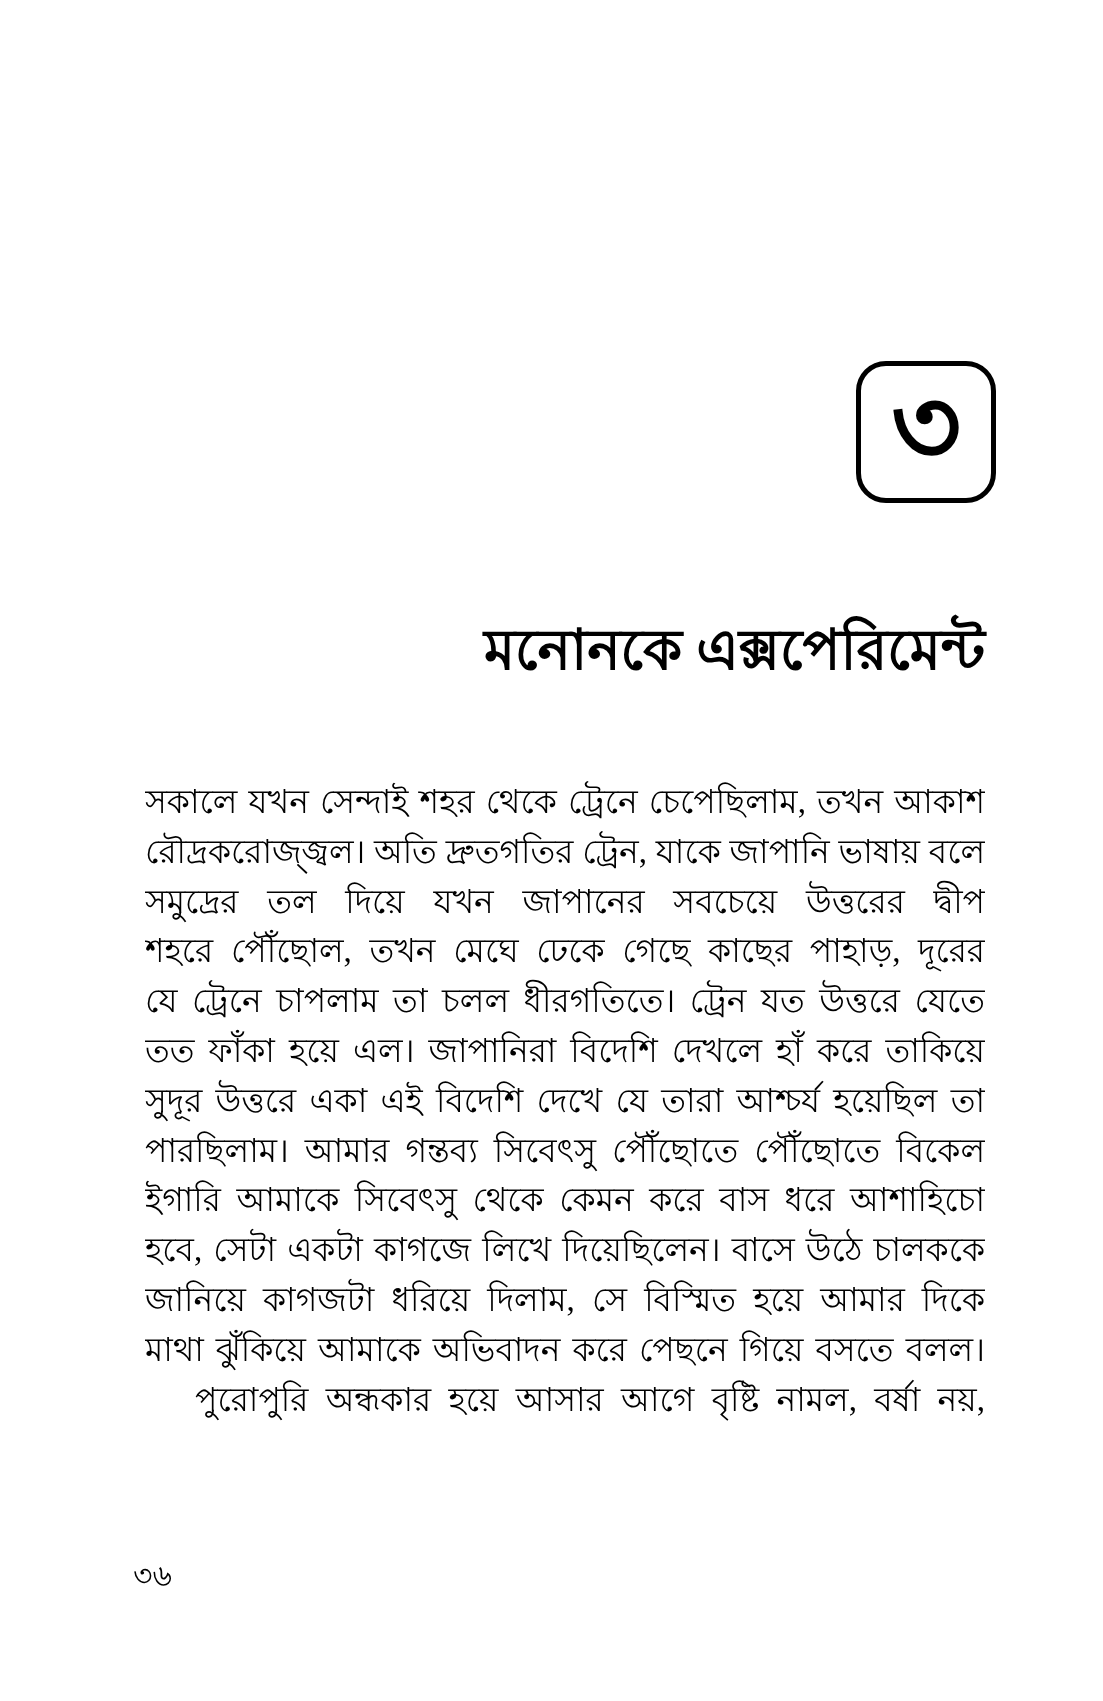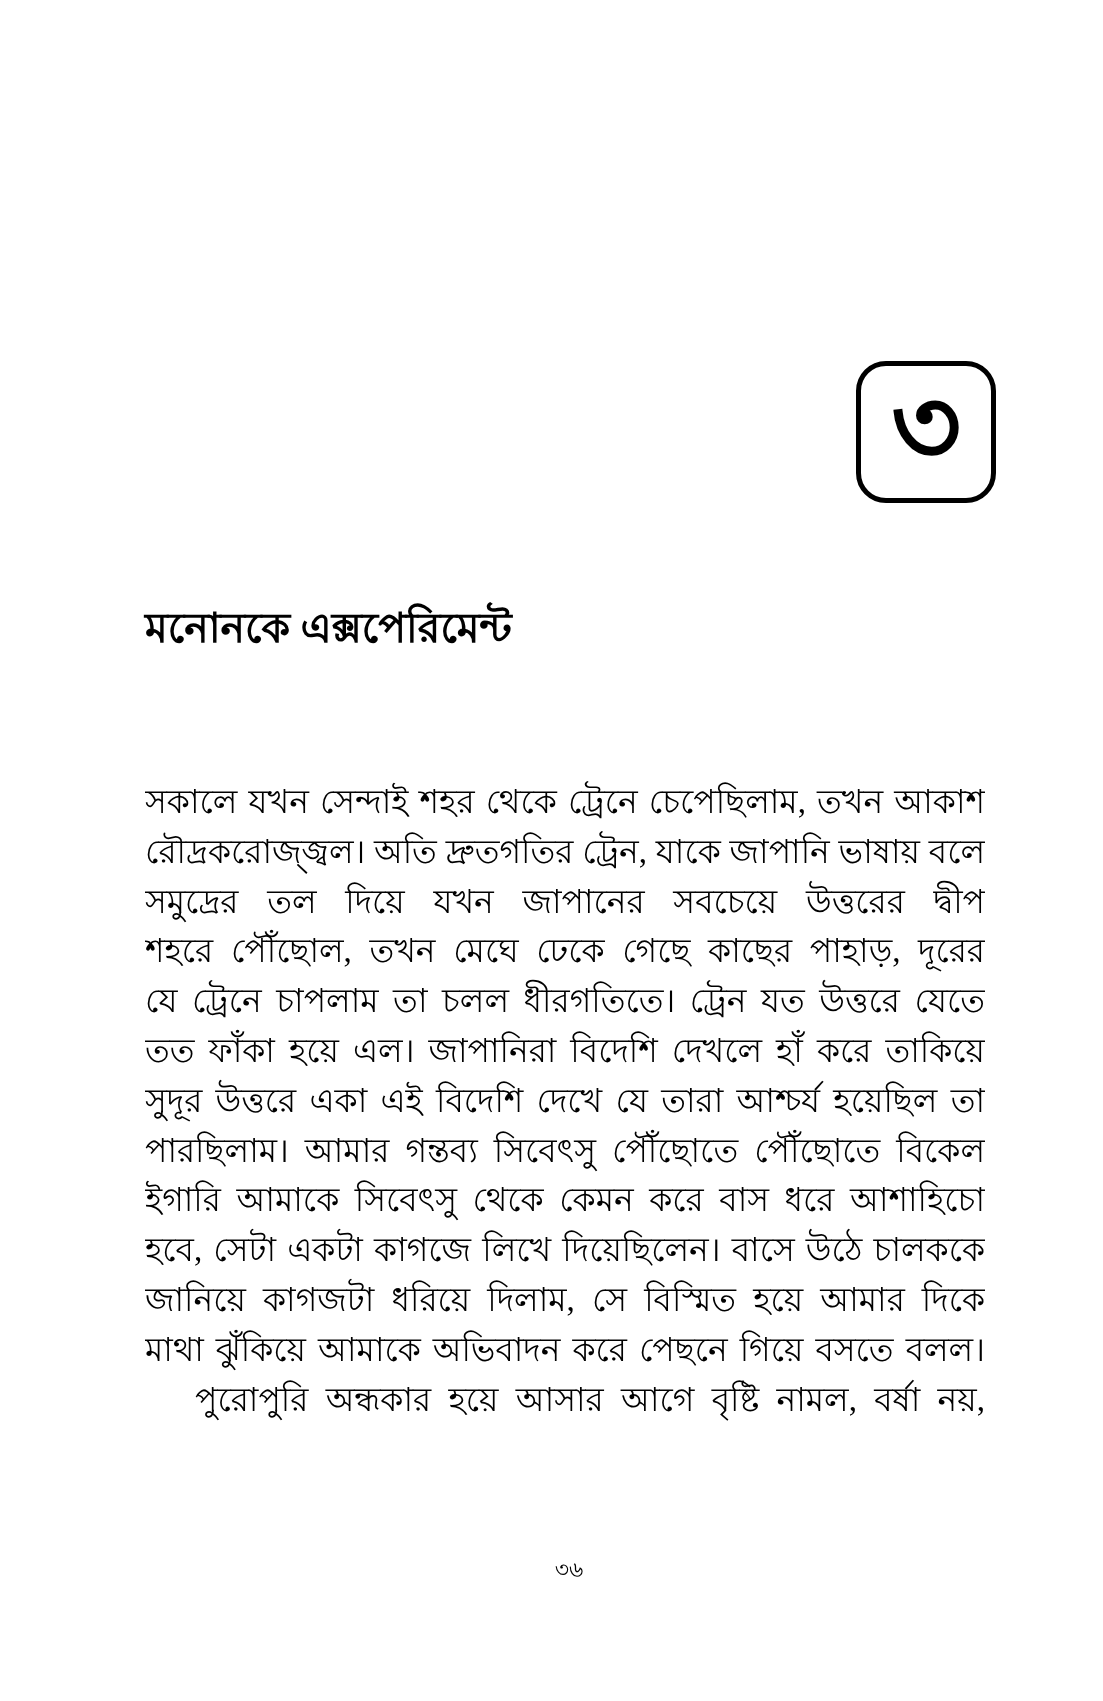--- a/index.html
+++ b/index.html
@@ -31,24 +31,24 @@
   }
   .chapter-number {
     font-size: 108px;
     font-weight: 700;
     line-height: 1;
     transform: translateY(-4px);
   }
   .chapter-title {
     position: absolute;
     left: 145px;
-    top: 596px;
+    top: 618px;
     width: 840px;
-    text-align: left;
-    font-size: 41px;
+    text-align: right;
+    font-size: 56px;
     font-weight: 700;
     line-height: 64px;
     white-space: nowrap;
   }
   .body-text {
     position: absolute;
     left: 145px;
     top: 778px;
     width: 840px;
     font-size: 33px;
@@ -62,25 +62,24 @@
   }
   .body-line.last-line {
     text-align-last: left;
   }
   .body-line.indent-line {
     padding-left: 50px;
     box-sizing: border-box;
   }
   .page-number {
     position: absolute;
-    left: 149px;
+    left: 133px;
     top: 1552px;
     width: 840px;
-    text-align: center;
-    font-size: 22px;
+    font-size: 30px;
   }
 </style>
 </head>
 <body>
 
 <div class="page">
 
   <div class="chapter-number-box">
     <span class="chapter-number">৩</span>
   </div>

